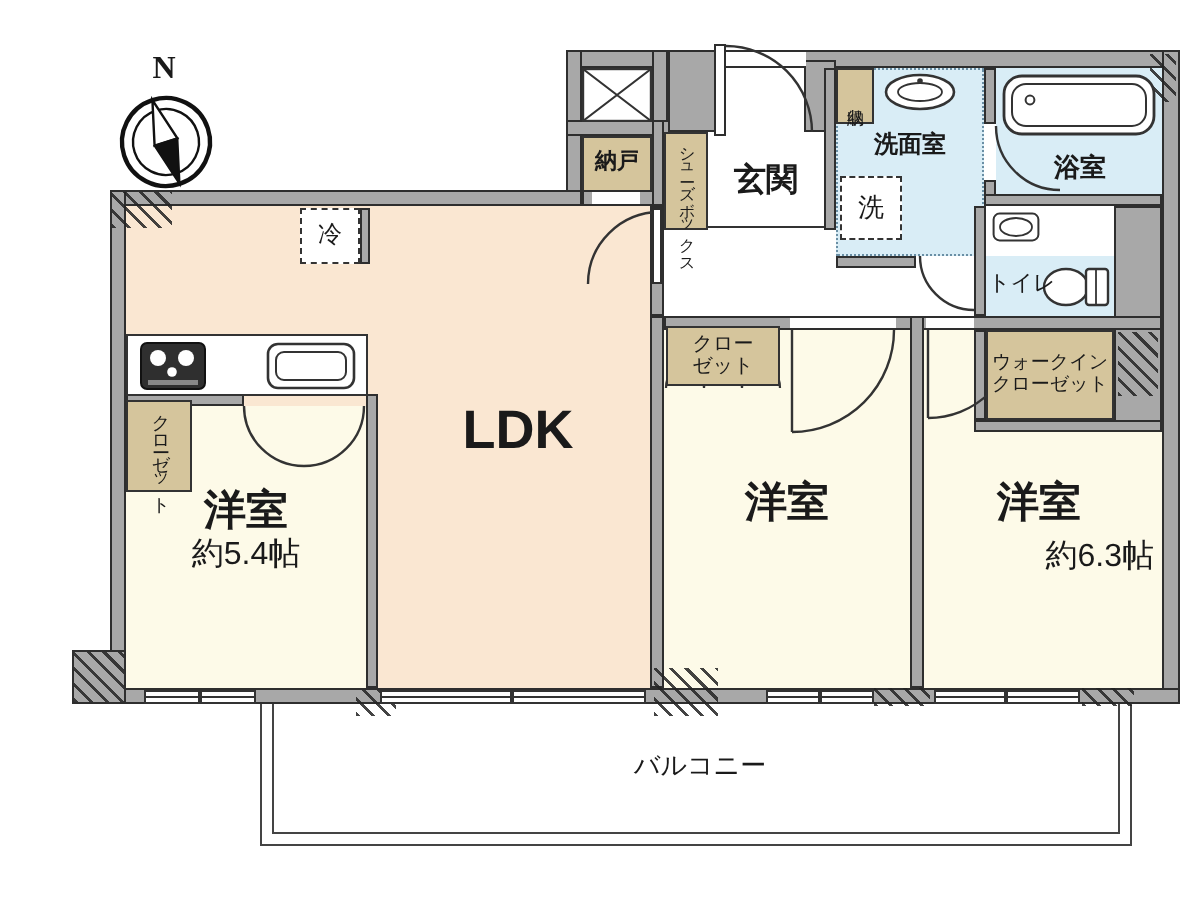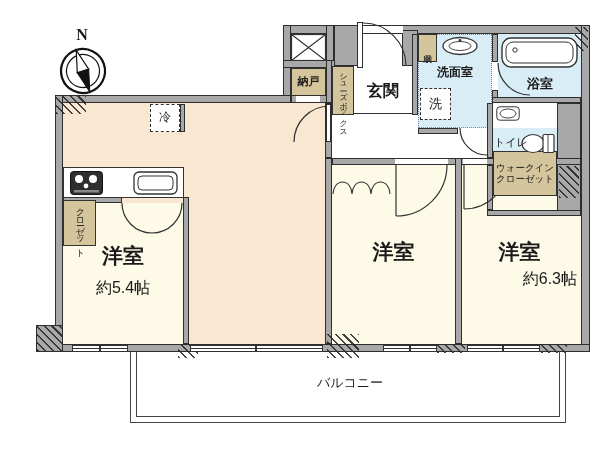--- a/index.html
+++ b/index.html
@@ -155,21 +155,25 @@
     </svg>
   </div>
 
   <div class="dashed" style="left:150px;top:104px;width:30px;height:28px;">
     <span class="lbl" style="position:static;font-size:12px;">冷</span>
   </div>
 
   <div class="tanbox" style="left:63px;top:200px;width:33px;height:46px;">
     <span class="lbl vtext" style="position:static;font-size:9px;line-height:1.1;height:44px;">クローゼット</span>
   </div>
-  <div class="tanbox" style="left:493px;top:151px;width:64px;height:45px;flex-direction:column;">
+  <div class="tanbox" style="left:333px;top:163px;width:57px;height:30px;flex-direction:column;">
+    <span class="lbl" style="position:static;font-size:10px;">クロー</span>
+    <span class="lbl" style="position:static;font-size:10px;">ゼット</span>
+  </div>
+  <div class="tanbox" style="left:493px;top:165px;width:64px;height:45px;flex-direction:column;">
     <span class="lbl" style="position:static;font-size:9.5px;">ウォークイン</span>
     <span class="lbl" style="position:static;font-size:9.5px;">クローゼット</span>
   </div>
   <div class="tanbox" style="left:332px;top:66px;width:22px;height:49px;">
     <span class="lbl vtext" style="position:static;font-size:8px;line-height:1.15;height:46px;">シューズボックス</span>
   </div>
   <div class="tanbox" style="left:418px;top:34px;width:19px;height:28px;">
     <span class="lbl vtext" style="position:static;font-size:8.5px;">収納</span>
   </div>
 
@@ -201,24 +205,25 @@
     <svg width="35" height="25" viewBox="0 0 35 25">
       <ellipse cx="12" cy="12.5" rx="11" ry="9" fill="#fff" stroke="#333" stroke-width="1.2"></ellipse>
       <rect x="22" y="3.5" width="11" height="18" rx="1.5" fill="#fff" stroke="#333" stroke-width="1.2"></rect>
       <line x1="27" y1="3.5" x2="27" y2="21.5" stroke="#333" stroke-width="0.9"></line>
     </svg>
   </div>
 
   <div class="line" style="left:354px;top:113px;width:58px;"></div>
 
   <div class="lbl" style="left:193px;top:200px;width:132px;">
+    <div style="font-size:27px;font-weight:600;">LDK</div>
   </div>
   <div class="lbl" style="left:63px;top:244px;width:120px;">
     <div style="font-size:21px;font-weight:600;">洋室</div>
-    <div style="font-size:16px;margin-top:11px;">約5.4帖</div>
+    <div style="font-size:16px;margin-top:1px;">約5.4帖</div>
   </div>
   <div class="lbl" style="left:332px;top:240px;width:123px;">
     <div style="font-size:21px;font-weight:600;">洋室</div>
   </div>
   <div class="lbl" style="left:462px;top:240px;width:115px;">
     <div style="font-size:21px;font-weight:600;">洋室</div>
     <div style="font-size:16px;margin-top:6px;text-align:right;">約6.3帖</div>
   </div>
   <div class="lbl" style="left:354px;top:82px;width:58px;font-size:16px;font-weight:600;">玄関</div>
   <div class="lbl" style="left:291px;top:75px;width:35px;font-size:11px;font-weight:600;">納戸</div>

